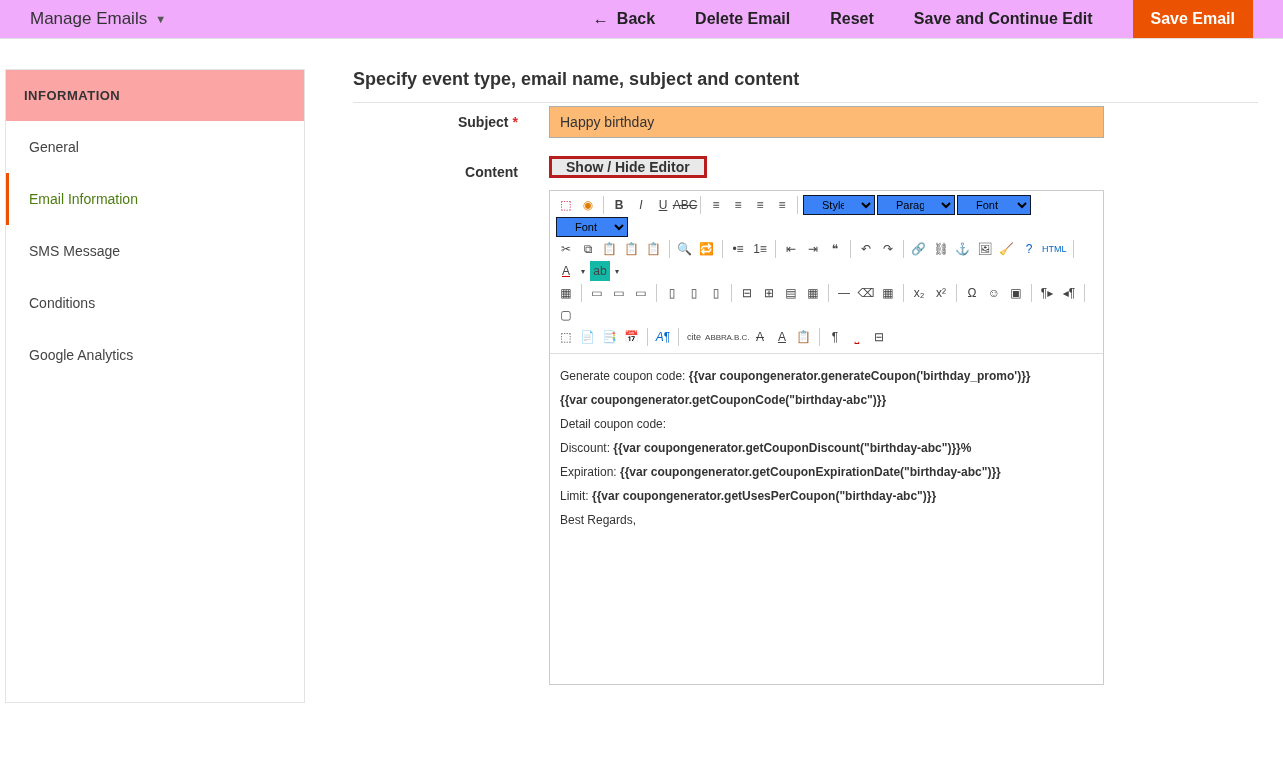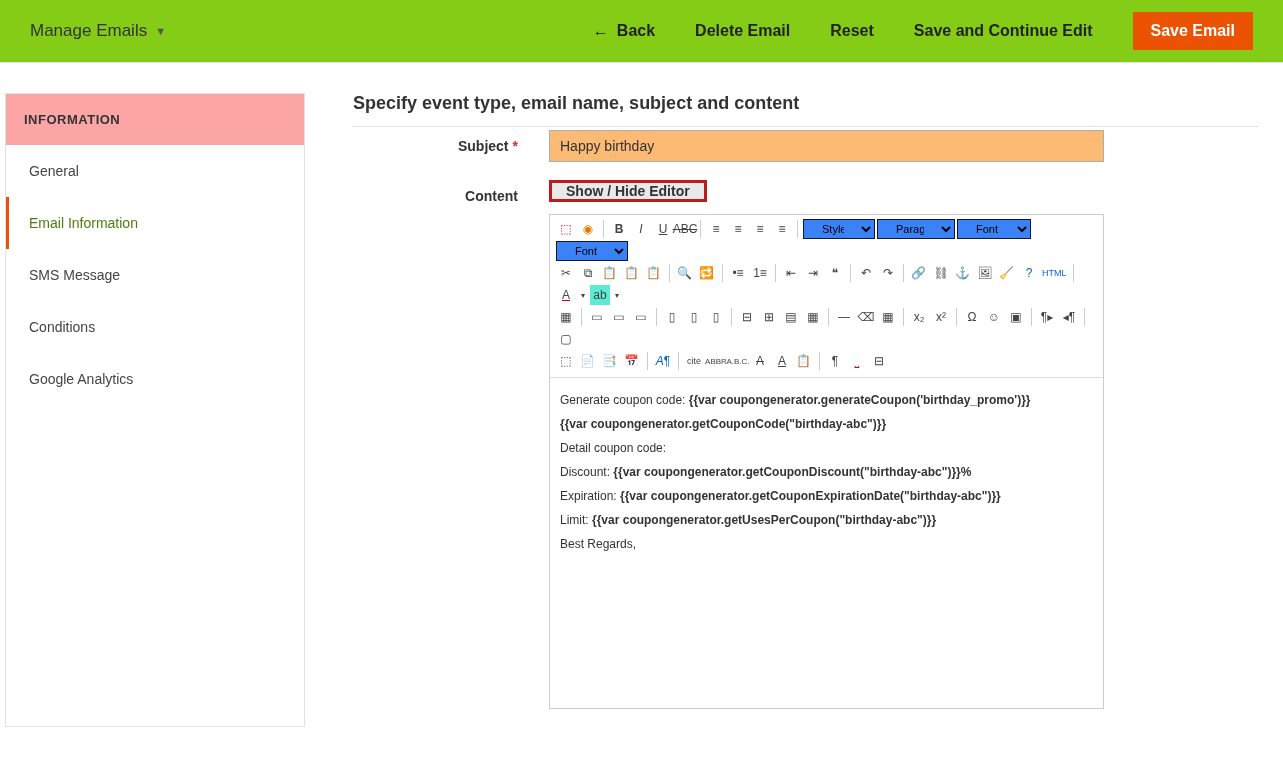--- a/index.html
+++ b/index.html
@@ -1,17 +1,17 @@
 <!DOCTYPE html>
 <html><head>
 <meta charset="utf-8">
 <style>
 * { box-sizing: border-box; margin: 0; padding: 0; }
 body { font-family: -apple-system, BlinkMacSystemFont, "Helvetica Neue", Arial, sans-serif; background: #fff; color: #333; font-size: 14px; }
-.topbar { border-bottom: 1px solid #e0e0e0; background: #84cc16; padding: 12px 30px; display: flex; align-items: center; justify-content: space-between; }
+.topbar { border-bottom: 1px solid #e0e0e0; background: #f0abfc; padding: 0 30px; display: flex; align-items: center; justify-content: space-between; }
 .topbar-left { display: flex; align-items: center; gap: 8px; font-size: 17px; color: #333; cursor: pointer; }
 .topbar-left .chevron { font-size: 11px; color: #555; }
 .topbar-actions { display: flex; align-items: center; gap: 40px; }
 .action-link { font-size: 16px; color: #222; cursor: pointer; display: flex; align-items: center; gap: 8px; font-weight: 600; }
 .btn-primary { background: #eb5202; color: #fff; padding: 10px 18px; font-size: 16px; font-weight: 600; cursor: pointer; border: none; }
 .page { display: flex; padding: 30px 5px 30px 5px; gap: 48px; }
 .sidebar { width: 300px; border: 1px solid #e3e3e3; }
 .sidebar-header { background: #fca5a5; padding: 18px 18px; font-size: 13px; font-weight: 700; letter-spacing: 0.5px; color: #333; }
 .sidebar-item { padding: 18px 20px; font-size: 14px; color: #444; cursor: pointer; border-left: 3px solid transparent; background: #fff; }
 .sidebar-item.active { border-left: 3px solid #eb5202; font-weight: 400; color: #4d7c0f; }
@@ -143,21 +143,21 @@
               <span class="tb-btn">🔗</span>
               <span class="tb-btn">⛓</span>
               <span class="tb-btn">⚓</span>
               <span class="tb-btn">🖼</span>
               <span class="tb-btn">🧹</span>
               <span class="tb-btn" style="color:#06c;">?</span>
               <span class="tb-btn" style="width:auto;font-size:9px;color:#06c;">HTML</span>
               <span class="tb-sep"></span>
               <span class="tb-btn" style="text-decoration:underline;text-decoration-color:#c00;">A</span>
               <span class="tb-btn" style="width:10px;font-size:8px;">▾</span>
-              <span class="tb-btn" style="background:#5eead4;">ab</span>
+              <span class="tb-btn" style="background:#14b8a6;">ab</span>
               <span class="tb-btn" style="width:10px;font-size:8px;">▾</span>
             </div>
 
             <div class="tb-row">
               <span class="tb-btn">▦</span>
               <span class="tb-sep"></span>
               <span class="tb-btn">▭</span>
               <span class="tb-btn">▭</span>
               <span class="tb-btn">▭</span>
               <span class="tb-sep"></span>

